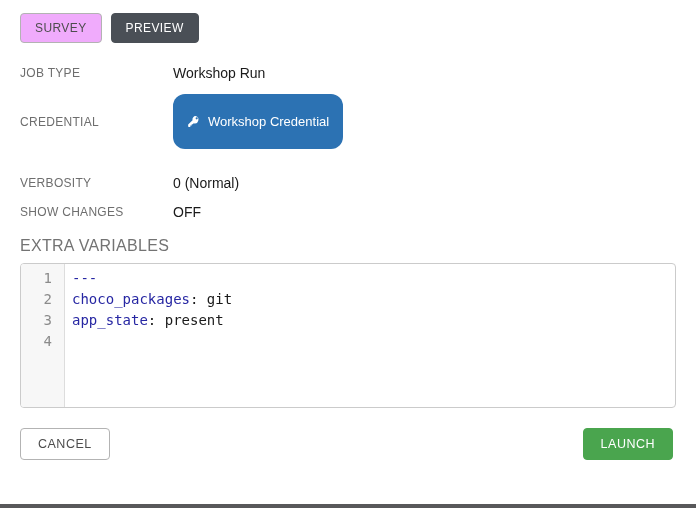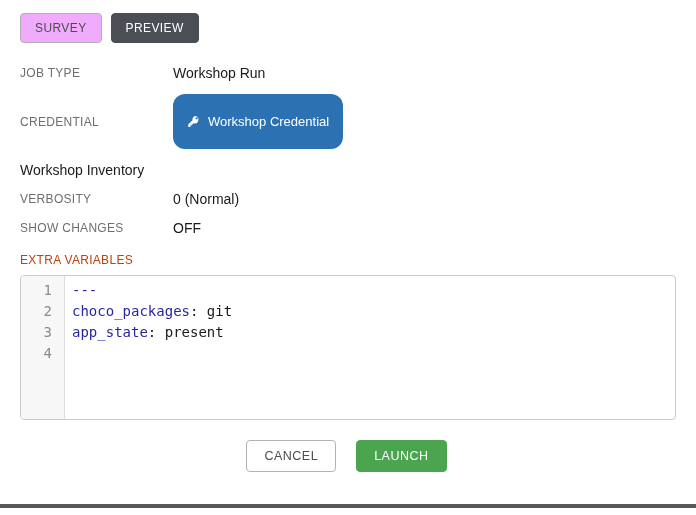--- a/index.html
+++ b/index.html
@@ -51,21 +51,21 @@
     display: inline-flex; align-items: center; gap: 8px;
     background: var(--badge-blue, #2c72b3);
     color: #ffffff; font-size: 13px;
     padding: 20px 14px; border-radius: 12px;
     border: none; cursor: pointer; font-family: inherit;
   }
   .cred-badge svg { display: block; }
 
   
   .extra-vars-label {
-    font-size: 12px; color: #c2410c; letter-spacing: .3px;
+    font-size: 16px; color: #737373; letter-spacing: .3px;
     margin: 17px 0 8px 0;
   }
   .editor {
     display: flex; height: 145px;
     border: 1px solid #cbcbcb; border-radius: 4px;
     background: #ffffff; overflow: hidden;
     font-family: "DejaVu Sans Mono", "Liberation Mono", monospace;
     font-size: 14px; line-height: 21px;
   }
   .editor-gutter {
@@ -74,21 +74,21 @@
     color: #8b8b8b; text-align: right;
     padding: 4px 12px 0 0; user-select: none;
   }
   .editor-code { flex: 1; padding: 4px 0 0 7px; cursor: text; }
   .code-line { white-space: pre; min-height: 21px; }
   .tok-key { color: var(--code-key, #2727a3); }
   .tok-plain { color: #1a1a1a; }
 
   
   .footer {
-    display: flex; justify-content: center; align-items: center;
+    display: flex; justify-content: space-between; align-items: center;
     gap: 20px; margin-top: 20px; padding-right: 3px;
   }
   .btn {
     font-family: inherit; font-size: 12.5px; letter-spacing: .5px;
     border-radius: 4px; cursor: pointer; padding: 8px 17px;
   }
   .btn-cancel { background: #ffffff; border: 1px solid #b3b3b3; color: #4d4d4d; }
   .btn-launch {
     background: var(--launch-green, #4aa54e);
     border: 1px solid var(--launch-green, #4aa54e);
@@ -125,21 +125,20 @@
         <span>
           <svg width="13" height="13" viewBox="0 0 24 24" fill="#ffffff">
             <path fill-rule="evenodd" d="M16 2a6 6 0 0 0-5.77 7.65L2.6 17.3a1.6 1.6 0 0 0-.47 1.13v2.44c0 .62.51 1.13 1.13 1.13h2.86v-2.57h2.57v-2.57h2.05l1.63-1.63A6 6 0 1 0 16 2zm1.9 6.1a2 2 0 1 1 0-4 2 2 0 0 1 0 4z"></path>
           </svg>
         </span>
         <span>Workshop Credential</span>
       </button>
     </div>
 
     <div class="detail-row">
-      <div class="detail-value">Workshop Inventory</div>
     </div>
 
     <div class="detail-row">
       <div class="detail-label">VERBOSITY</div>
       <div class="detail-value">0 (Normal)</div>
     </div>
 
     <div class="detail-row">
       <div class="detail-label">SHOW CHANGES</div>
       <div class="detail-value">OFF</div>

